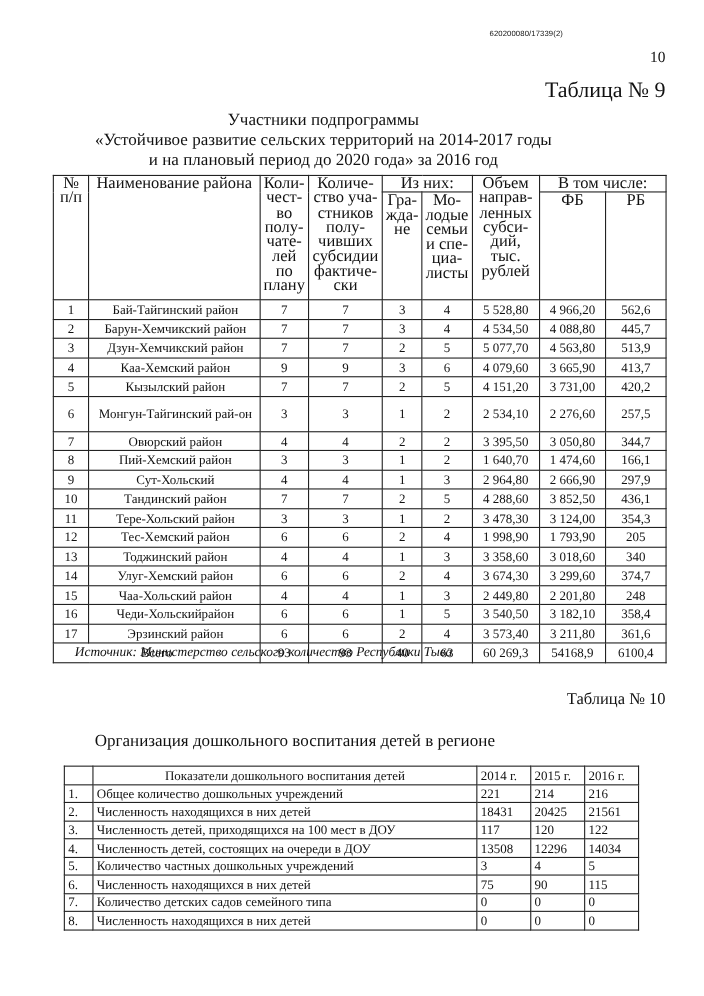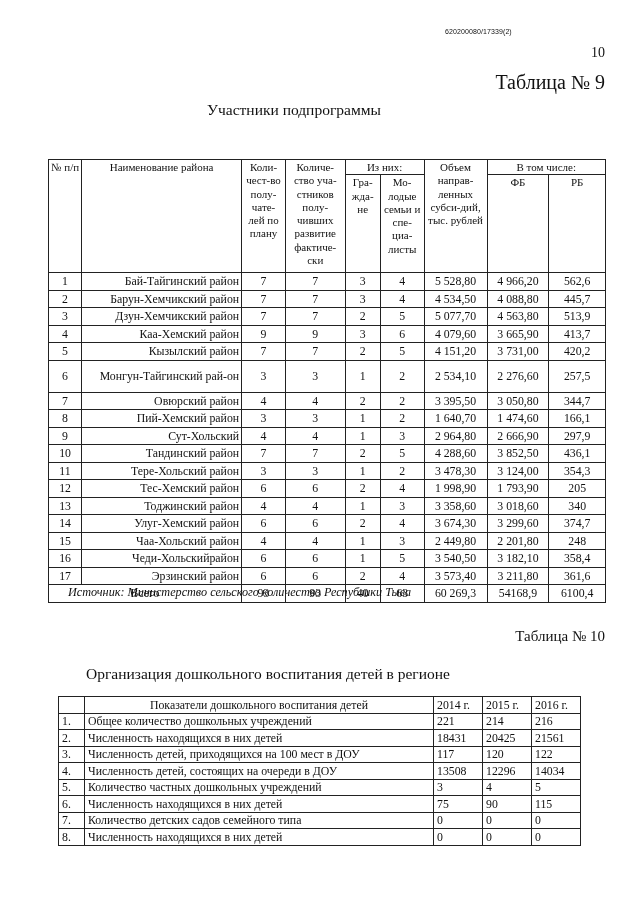--- a/index.html
+++ b/index.html
@@ -10,23 +10,23 @@
   .pagenum { position: absolute; right: 35px; top: 45px; font-size: 14px; }
   .tnum { position: absolute; right: 35px; top: 71px; font-size: 20px; }
   .title { position: absolute; left: 0; width: 588px; top: 101px; text-align: center;
            font-size: 15.5px; line-height: 18px; }
   .title div { white-space: nowrap; }
 
   table { border-collapse: collapse; position: absolute; }
   td, th { border: 1px solid #222; padding: 0 2px; font-weight: normal; }
 
   #t9 { left: 48px; top: 159px; width: 558px; font-size: 11.8px; }
-  #t9 th { vertical-align: top; font-size: 11px; line-height: 13.3px; padding-top: 1px; }
+  #t9 th { vertical-align: top; font-size: 15px; line-height: 13.3px; padding-top: 1px; }
   #t9 td { text-align: center; height: 16.5px; line-height: 15px; }
-  #t9 td.name { text-align: right; padding-left: 4px; margin-top: 40px; }
+  #t9 td.name { text-align: center; padding-left: 4px; margin-top: 40px; }
   #t9 tr.tall td { height: 31px; line-height: 14px; }
   #t9 .hsub th { height: 96px; }
 
   .source { position: absolute; left: 68px; top: 585px; font-size: 12.2px; font-style: italic; }
   .tnum10 { position: absolute; right: 35px; top: 628px; font-size: 15px; }
   .title10 { position: absolute; left: 0; width: 536px; top: 665px; text-align: center; font-size: 15.5px; }
 
   #t10 { left: 58px; top: 696px; width: 523px; font-size: 11.8px; }
   #t10 td { height: 15.5px; line-height: 14px; padding: 0 3px; }
   #t10 td.n { width: 19px; }
@@ -35,40 +35,42 @@
 </style>
 </head>
 <body>
 
 <div class="docid">620200080/17339(2)</div>
 <div class="pagenum">10</div>
 <div class="tnum">Таблица № 9</div>
 
 <div class="title">
   <div>Участники подпрограммы</div>
+  <div>«Устойчивое развитие сельских территорий на 2014-2017 годы</div>
+  <div>и на плановый период до 2020 года» за 2016 год</div>
 </div>
 
 <table id="t9">
   <colgroup>
     <col style="width:31px">
       <col style="width:150px">
       <col style="width:41px">
       <col style="width:56px">
     <col style="width:33px">
       <col style="width:41px">
       <col style="width:59px">
       <col style="width:58px">
       <col style="width:53px">
   </colgroup>
   <thead>
     <tr>
       <th rowspan="2">№ п/п</th>
       <th rowspan="2">Наименование района</th>
       <th rowspan="2">Коли-чест-во полу-чате-лей по плану</th>
-      <th rowspan="2">Количе-ство уча-стников полу-чивших развитие фактиче-ски</th>
+      <th rowspan="2">Количе-ство уча-стников полу-чивших субсидии фактиче-ски</th>
       <th colspan="2">Из них:</th>
       <th rowspan="2">Объем направ-ленных субси-дий, тыс. рублей</th>
       <th colspan="2">В том числе:</th>
     </tr>
     <tr class="hsub">
       <th>Гра-жда-не</th>
       <th>Мо-лодые семьи и спе-циа-листы</th>
       <th>ФБ</th>
       <th>РБ</th>
     </tr>

